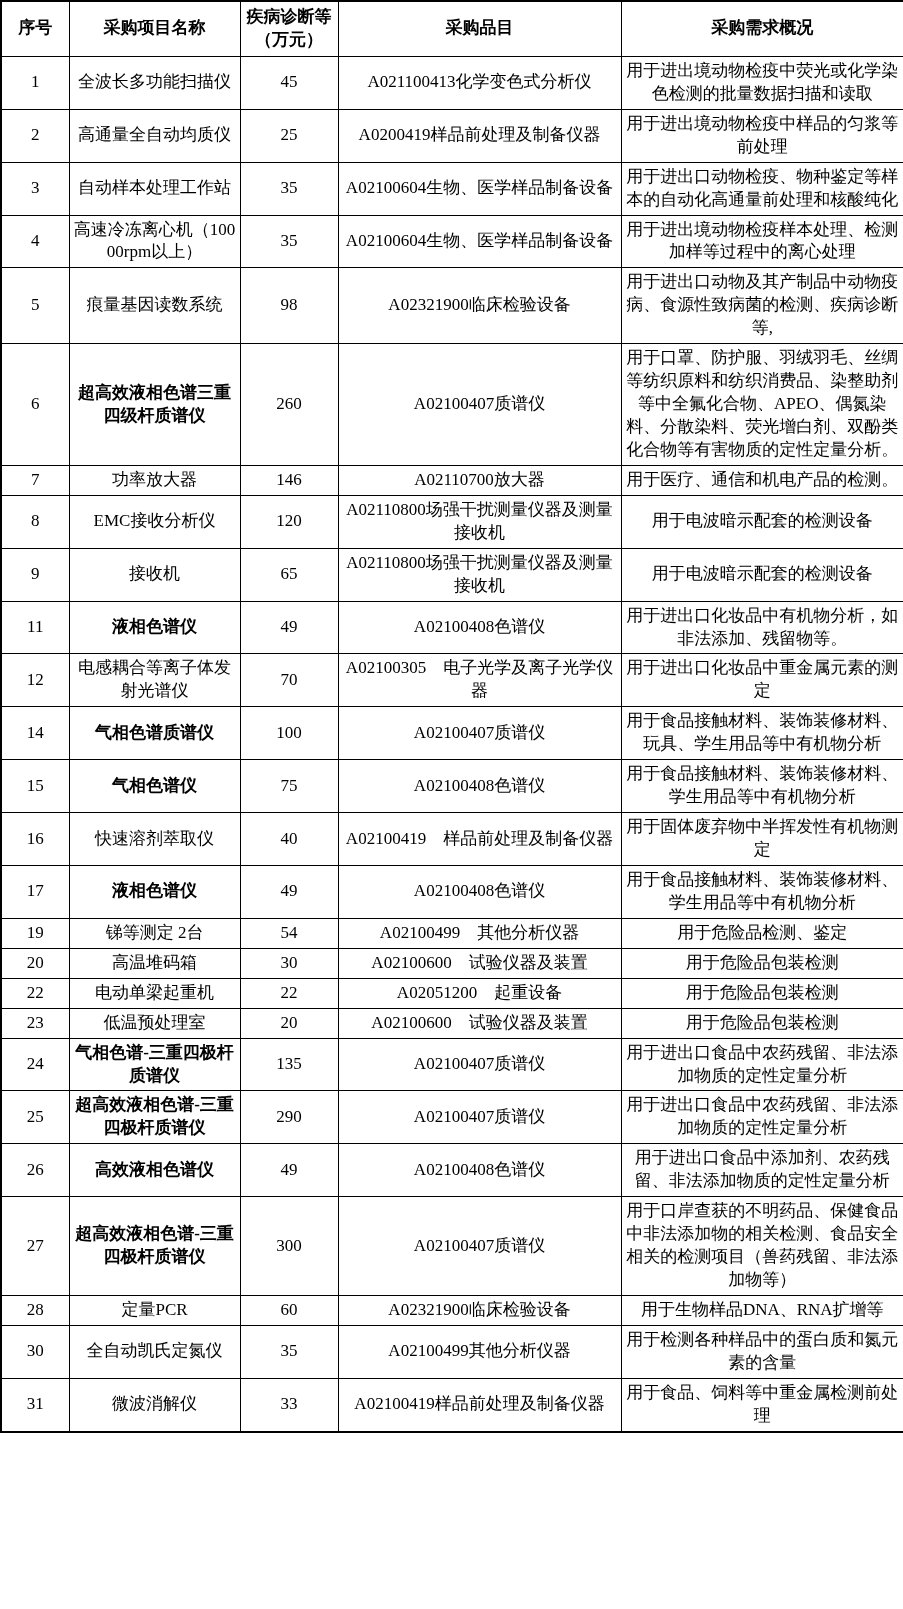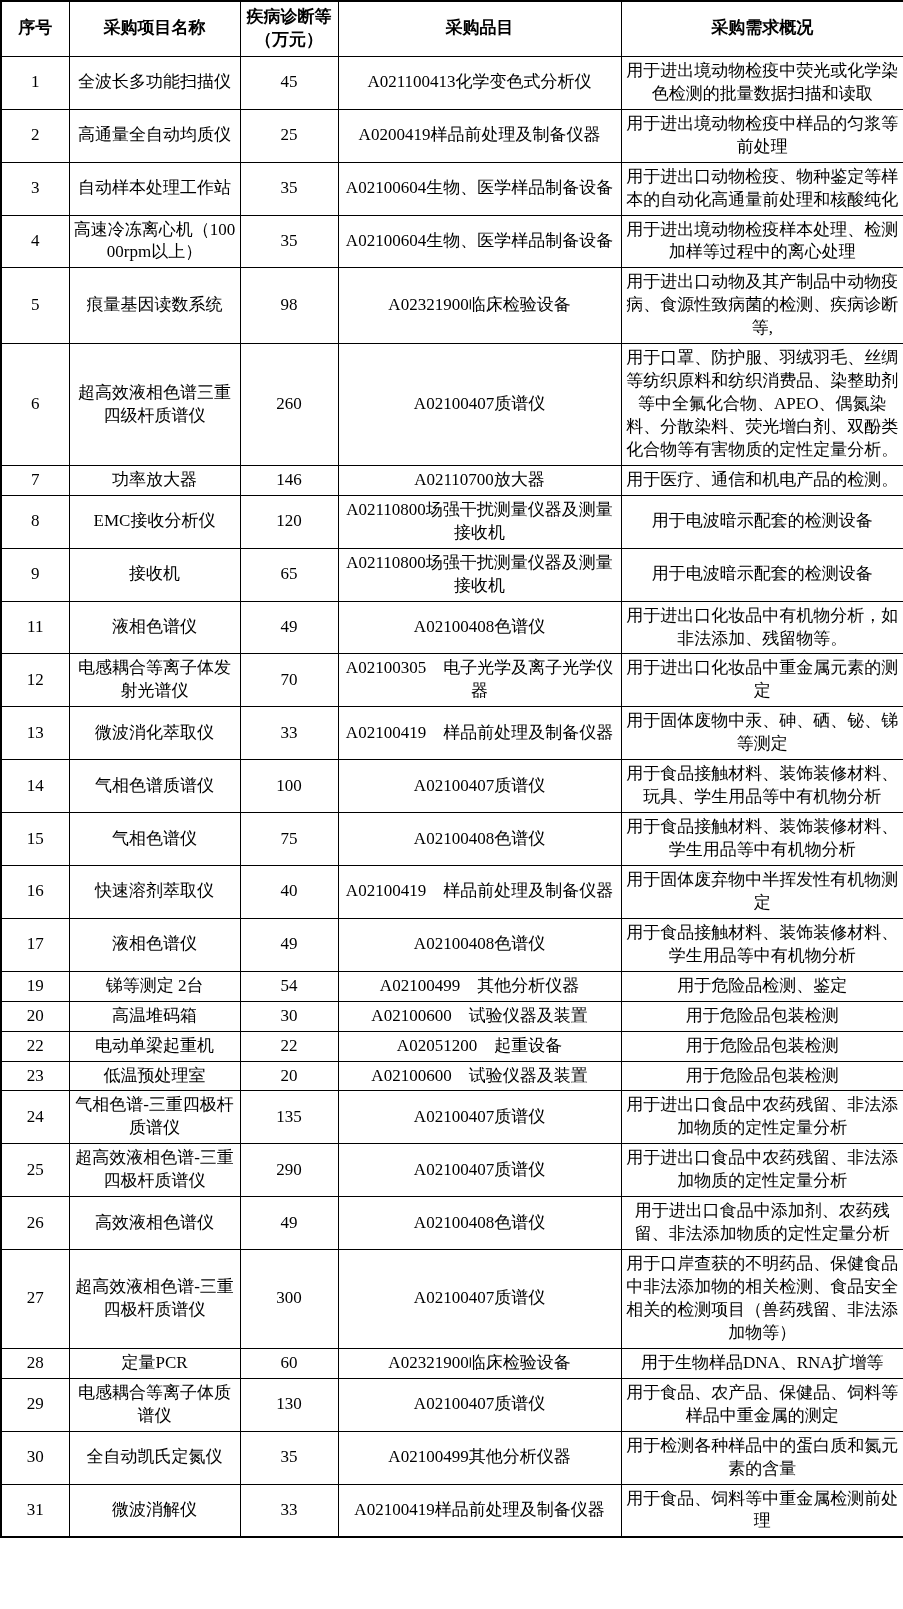--- a/index.html
+++ b/index.html
@@ -25,21 +25,21 @@
     vertical-align:middle;
     padding:3px 3px;
     font-size:17px;
     line-height:1.35;
     word-break:break-all;
   }
   th{
     font-weight:bold;
     padding:4px 2px;
   }
-  td.bold{font-weight:normal;margin-left:21px;}
+  td.bold{font-weight:bold;margin-left:21px;}
 </style>
 </head>
 <body>
 
 <table>
   <colgroup>
     <col class="c-no">
       <col class="c-name">
       <col class="c-budget">
       <col class="c-item">
@@ -126,27 +126,20 @@
         <td>用于进出口化妆品中有机物分析，如非法添加、残留物等。</td>
       </tr>
       <tr>
         <td>12</td>
         <td>电感耦合等离子体发射光谱仪</td>
         <td>70</td>
         <td>A02100305　电子光学及离子光学仪器</td>
         <td>用于进出口化妆品中重金属元素的测定</td>
       </tr>
       <tr>
-        <td>13</td>
-        <td>微波消化萃取仪</td>
-        <td>33</td>
-        <td>A02100419　样品前处理及制备仪器</td>
-        <td>用于固体废物中汞、砷、硒、铋、锑等测定</td>
-      </tr>
-      <tr>
         <td>14</td>
         <td class="bold">气相色谱质谱仪</td>
         <td>100</td>
         <td>A02100407质谱仪</td>
         <td>用于食品接触材料、装饰装修材料、玩具、学生用品等中有机物分析</td>
       </tr>
       <tr>
         <td>15</td>
         <td class="bold">气相色谱仪</td>
         <td>75</td>
@@ -224,27 +217,20 @@
         <td>用于口岸查获的不明药品、保健食品中非法添加物的相关检测、食品安全相关的检测项目（兽药残留、非法添加物等）</td>
       </tr>
       <tr>
         <td>28</td>
         <td>定量PCR</td>
         <td>60</td>
         <td>A02321900临床检验设备</td>
         <td>用于生物样品DNA、RNA扩增等</td>
       </tr>
       <tr>
-        <td>29</td>
-        <td class="bold">电感耦合等离子体质谱仪</td>
-        <td>130</td>
-        <td>A02100407质谱仪</td>
-        <td>用于食品、农产品、保健品、饲料等样品中重金属的测定</td>
-      </tr>
-      <tr>
         <td>30</td>
         <td>全自动凯氏定氮仪</td>
         <td>35</td>
         <td>A02100499其他分析仪器</td>
         <td>用于检测各种样品中的蛋白质和氮元素的含量</td>
       </tr>
       <tr>
         <td>31</td>
         <td>微波消解仪</td>
         <td>33</td>

